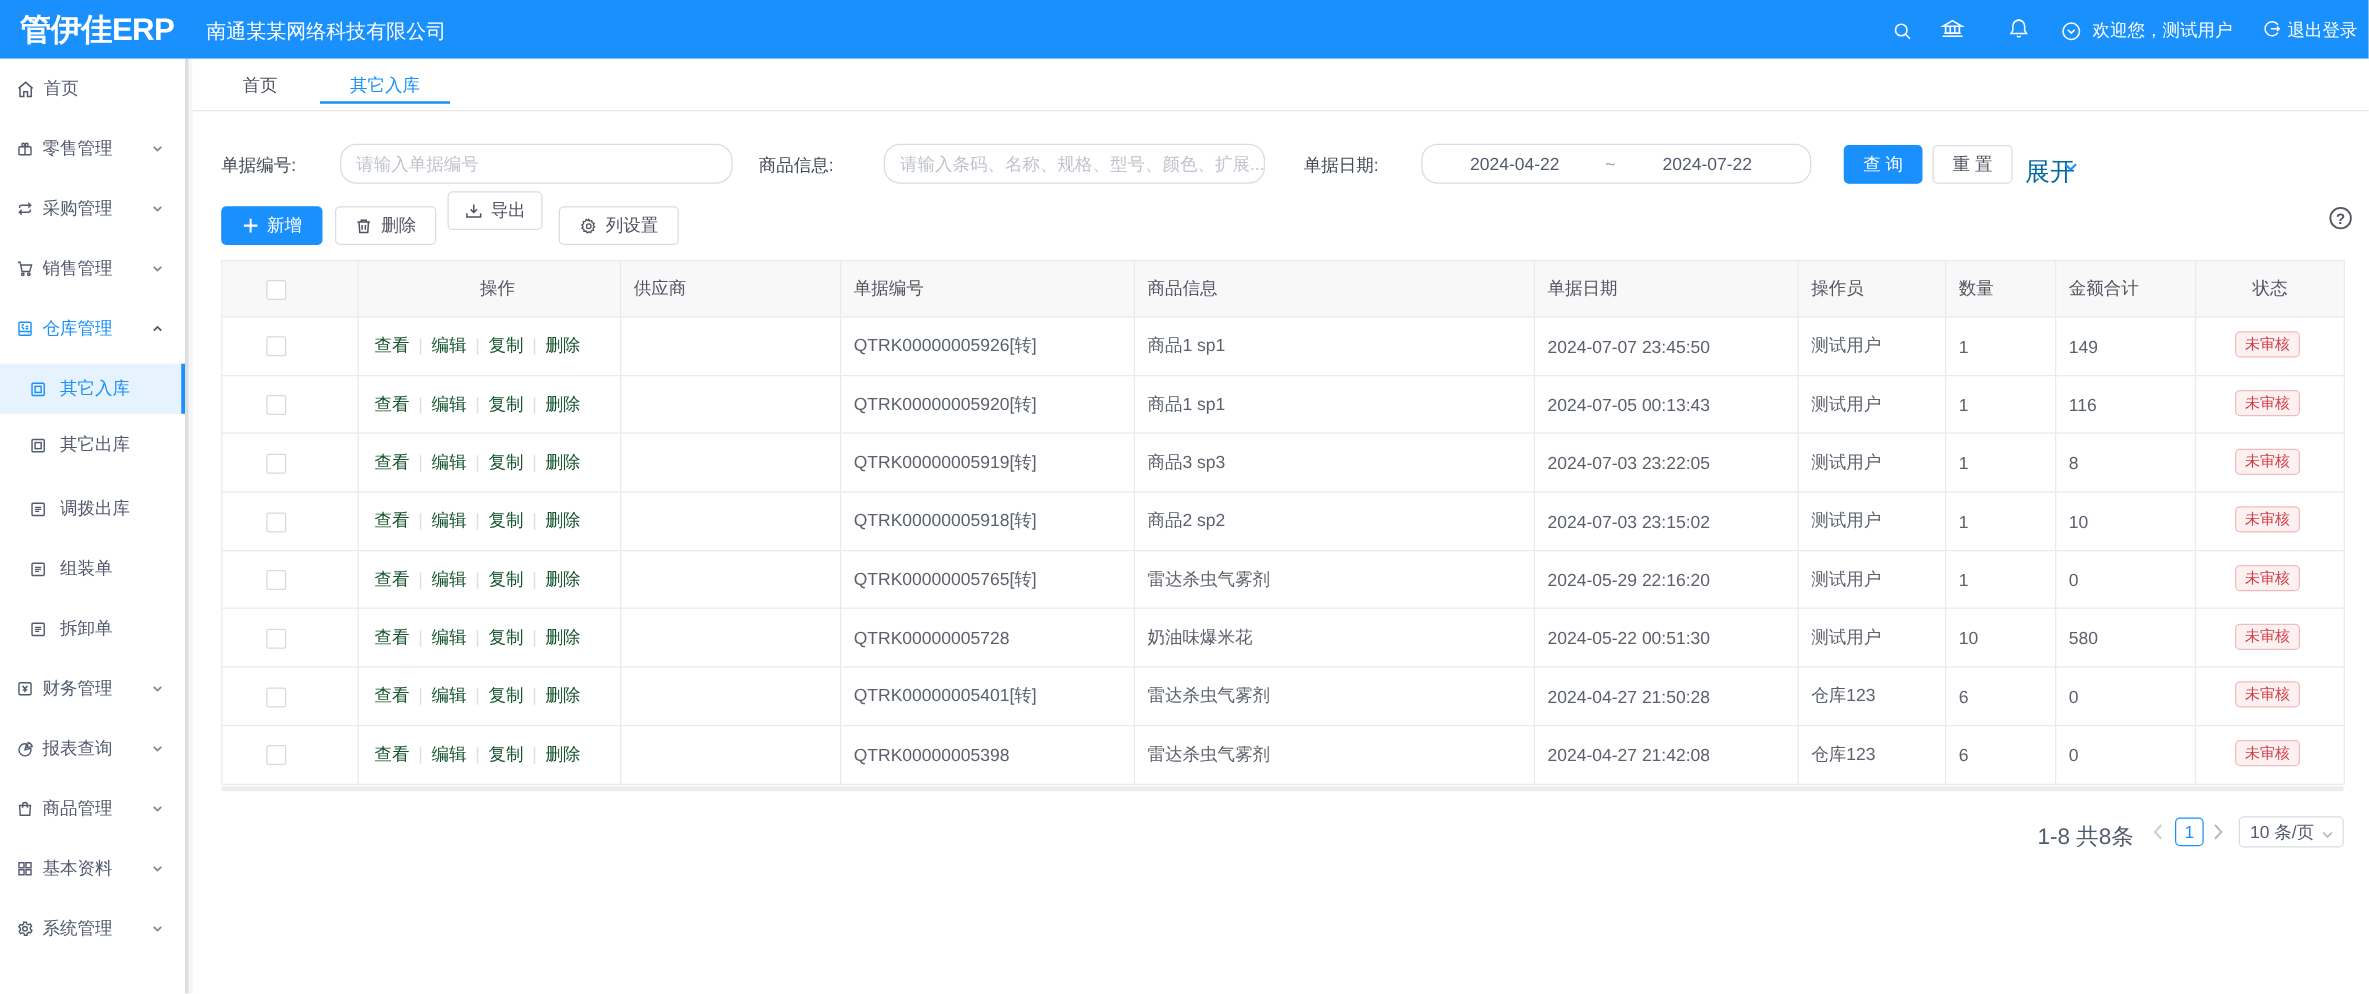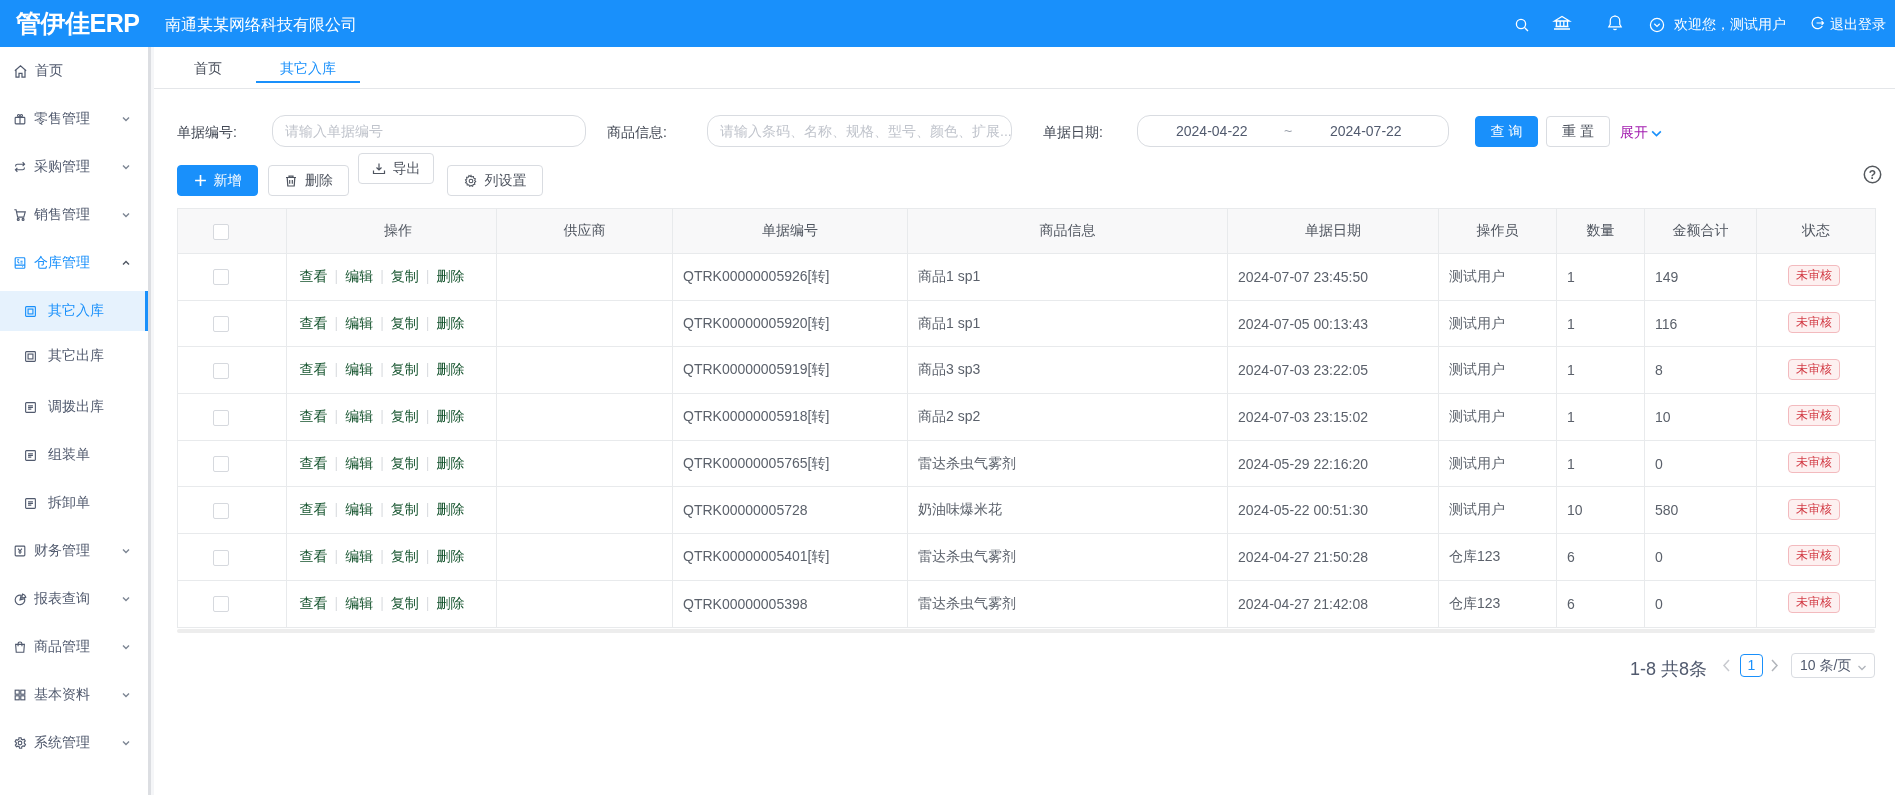--- a/index.html
+++ b/index.html
@@ -34,21 +34,21 @@
 .inkbar{position:absolute;left:256px;top:81px;width:104px;height:2px;background:#1990fb}
 
 .flabel{position:absolute;font-size:14px;color:#424854;top:124px}
 .finput{position:absolute;top:115px;height:32px;border:1px solid #d9dce1;border-radius:13px;background:#fff;font-size:14px;color:#c0c4cc;line-height:30px;padding-left:12px;white-space:nowrap;overflow:hidden}
 .btn{position:absolute;height:31px;border-radius:4px;font-size:14px;display:flex;align-items:center;justify-content:center;white-space:nowrap}
 .btn.primary{background:#1990fb;color:#fff;border:1px solid #1990fb}
 .btn.plain{background:#fff;color:#4e545f;border:1px solid #d9dce1}
 
 .tablewrap{position:absolute;left:177px;top:208px}
 table.grid{border-collapse:collapse;table-layout:fixed;width:1698px;font-size:14px;color:#5b616b}
-table.grid th{background:#f8f8f9;height:45px;font-weight:normal;color:#4f555f;border:1px solid #e8eaec;padding:0 10px;text-align:center}
+table.grid th{background:#f8f8f9;height:45px;font-weight:normal;color:#4f555f;border:1px solid #e8eaec;padding:0 10px;text-align:left}
 table.grid td{border:1px solid #e8eaec;padding:0 10px;height:46.7px;background:#fff}
 table.grid .c{text-align:center;padding:0}
 table.grid td:first-child,table.grid th:first-child{text-align:left;padding-left:35px}
 table.grid th:nth-child(2){padding-left:13px}
 table.grid td:nth-child(2){padding-right:19px}
 table.grid td:last-child{padding-right:4px}
 .cb{display:inline-block;width:16px;height:16px;border:1px solid #d6d9de;border-radius:2px;background:#fff;vertical-align:middle}
 a.op{color:#14532d;text-decoration:none}
 .sep{color:#dcdee2;padding:0 7px}
 .tag{display:inline-block;width:52px;height:21px;line-height:19px;position:relative;top:-1px;text-align:center;font-size:12px;color:#d23c46;background:#fdf0f0;border:1px solid #f3babe;border-radius:4px}
@@ -235,21 +235,21 @@
 <span class="flabel" style="left:607px">商品信息:</span>
 <div class="finput" style="left:707px;width:305px">请输入条码、名称、规格、型号、颜色、扩展...</div>
 <span class="flabel" style="left:1043px">单据日期:</span>
 <div class="finput" style="left:1137px;width:312px;color:#515a6e;padding-left:0">
   <span style="position:absolute;left:38px">2024-04-22</span>
   <span style="position:absolute;left:146px;color:#9aa0ab">~</span>
   <span style="position:absolute;left:192px">2024-07-22</span>
 </div>
 <div class="btn primary" style="left:1475px;top:116px;width:63px">查 询</div>
 <div class="btn plain" style="left:1546px;top:116px;width:64px">重 置</div>
-<span style="position:absolute;left:1620px;top:124px;color:#a21caf;font-size:14px">展开</span>
+<span style="position:absolute;left:1620px;top:124px;color:#0369a1;font-size:20px">展开</span>
 <svg style="position:absolute;left:1650px;top:127px" width="13" height="13" viewBox="0 0 12 12" fill="none" stroke="#1990fb" stroke-width="1.5">
     <path d="M2 4 L6 8 L10 4"></path>
   </svg>
 
 <div class="btn primary" style="left:177px;top:165px;width:81px">
   <svg width="13" height="13" viewBox="0 0 12 12" fill="none" stroke="#fff" stroke-width="1.5" style="margin-right:7px">
       <path d="M6 1 V11 M1 6 H11"></path>
     </svg>新增
 </div>
 <div class="btn plain" style="left:268px;top:165px;width:81px">

